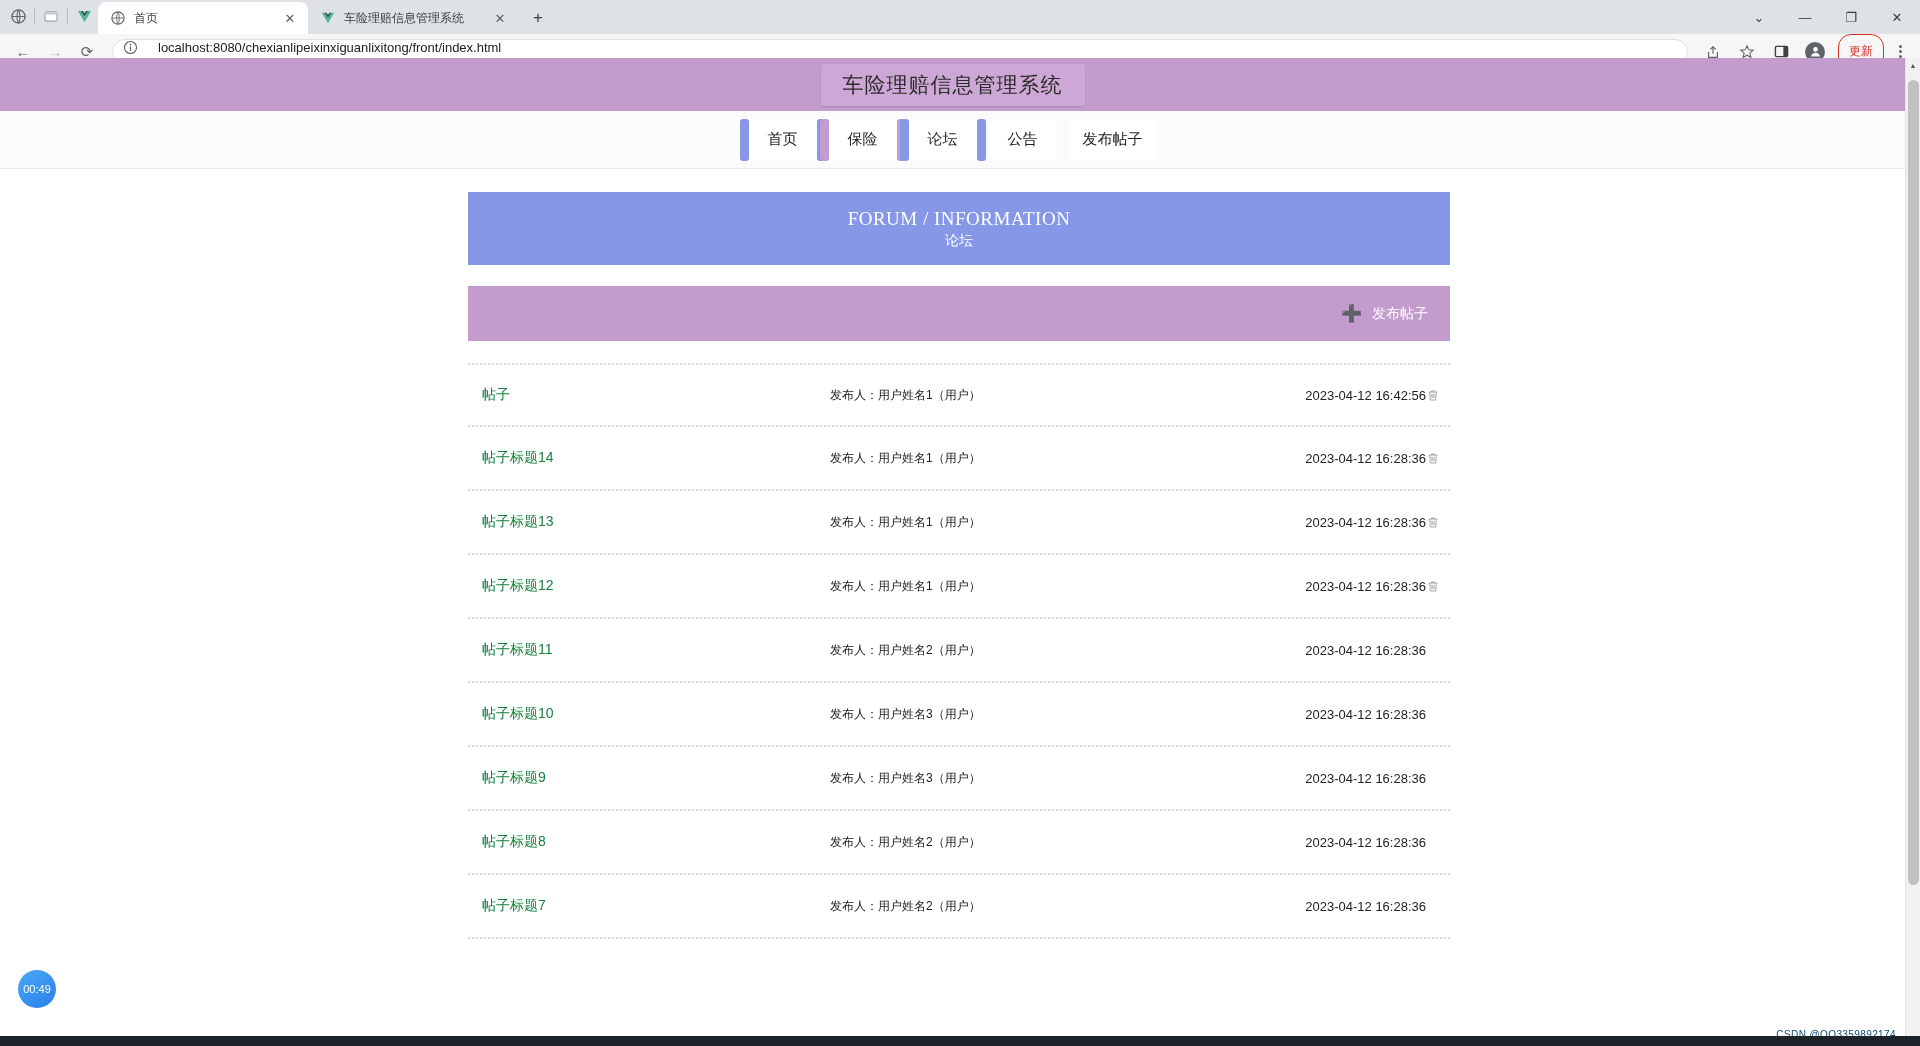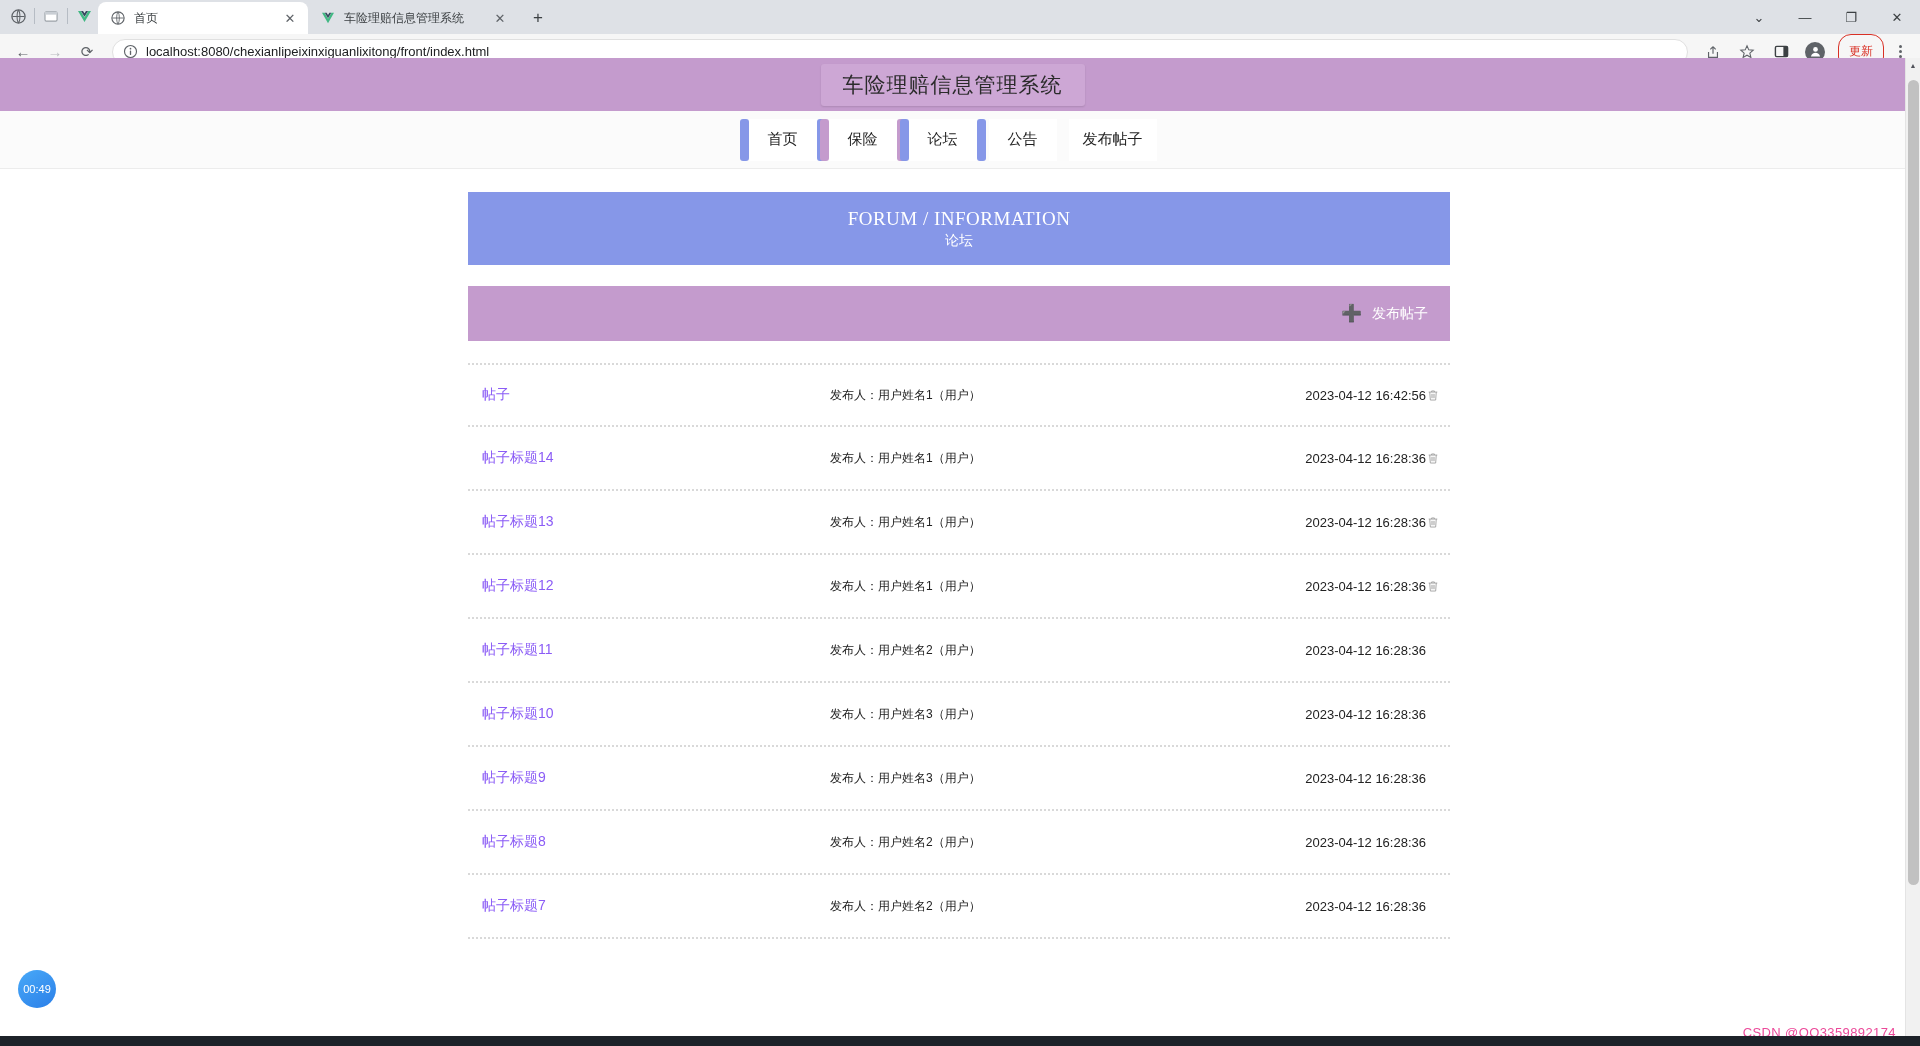--- a/index.html
+++ b/index.html
@@ -54,21 +54,21 @@
     height:36px; background:#f6f6f6; display:flex; align-items:center;
     padding:0 8px; gap:2px; border-bottom:1px solid #e3e3e3;
   }
   .tbtn {
     width:30px; height:30px; display:flex; align-items:center; justify-content:center;
     color:#5f6368; font-size:15px;
   }
   .tbtn.fwd { color:#b9bcc0; }
   .omnibox {
     flex:1; height:26px; background:#ffffff; border-radius:13px; display:flex;
-    align-items:center; padding:0 10px; margin:0 8px; gap:8px;
+    align-items:flex-start; padding:0 10px; margin:0 8px; gap:20px;
     border:1px solid #e0e0e0;
   }
   .omnibox .urltext { font-size:13px; color:#202124; white-space:nowrap; }
   .omnibox .infoic { width:15px; height:15px; color:#5f6368; flex:0 0 15px; }
   .tb-right { display:flex; align-items:center; gap:4px; }
   .updbtn {
     border:1px solid #d93025; color:#d93025; border-radius:13px; height:24px;
     display:flex; align-items:center; padding:17px 10px; font-size:12px; margin-left:4px;
   }
   .avatar-ic {
@@ -135,21 +135,21 @@
   .plus-ic { font-size:17px; line-height:1; }
 
   
   .post-list { width:982px; margin-top:22px; }
   .post-row {
     height:64px; display:flex; align-items:center;
     border-bottom:2px dotted #d9d9d9;
     padding:0 10px 0 14px;
   }
   .post-row.first { border-top:2px dotted #d9d9d9; }
-  .col-title { width:330px; font-size:14px; color:#8b5cf6; }
+  .col-title { width:330px; font-size:14px; color:#15803d; }
   .col-author { flex:1; display:flex; justify-content:flex-start; padding-left:18px; font-size:12px; color:#222; }
   .col-time { display:flex; align-items:center; font-size:13px; color:#222; }
   .col-time .stamp { white-space:nowrap; }
   .trash {
     width:14px; height:15px; display:inline-flex; align-items:center;
     justify-content:center; color:#9a9a9a;
   }
   .trash.hidden { visibility:hidden; }
 
   
@@ -169,21 +169,21 @@
   .timer {
     position:absolute; left:18px; bottom:38px; width:38px; height:38px;
     border-radius:50%; background:linear-gradient(145deg,#48a9f8,#2b7fe8);
     color:#ffffff; display:flex; align-items:center; justify-content:center;
     font-size:11px; box-shadow:0 0 0 3px rgba(255,255,255,.85);
   }
 
   
   .watermark {
     position:absolute; right:24px; bottom:6px;
-    color:#ec4899; font-size:13px; letter-spacing:.4px;margin-left:29px;
+    color:#0c4a6e; font-size:10px; letter-spacing:.4px;margin-left:29px;
   }
 
   
   .taskbar {
     position:absolute; left:0; bottom:0; width:1920px; height:10px;
     background:#1d2229;
   }
 </style>
 </head>
 <body>

